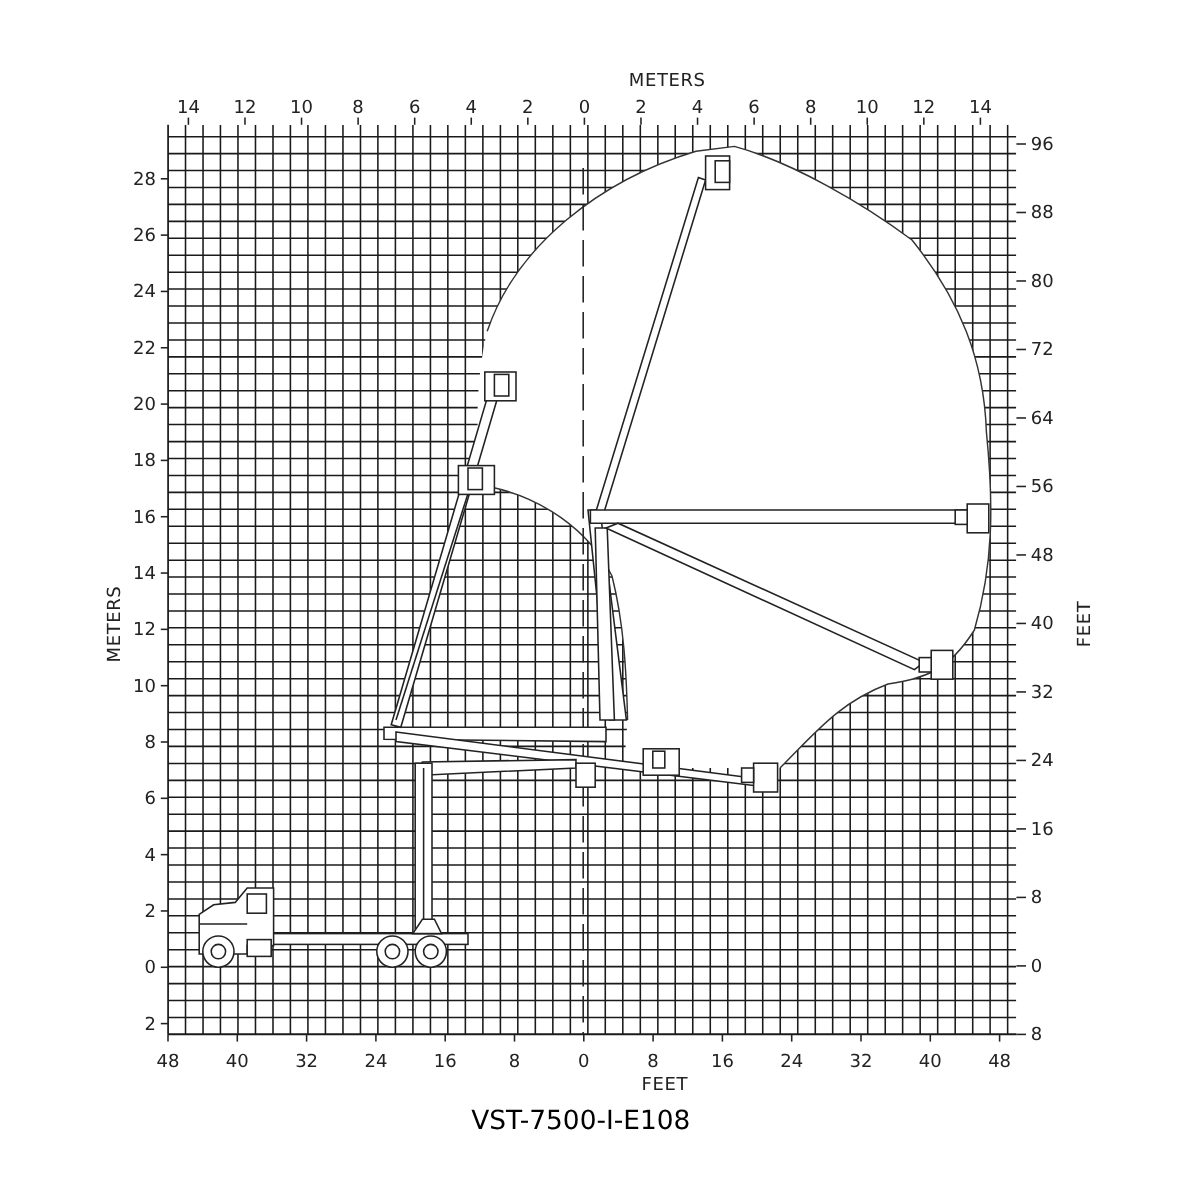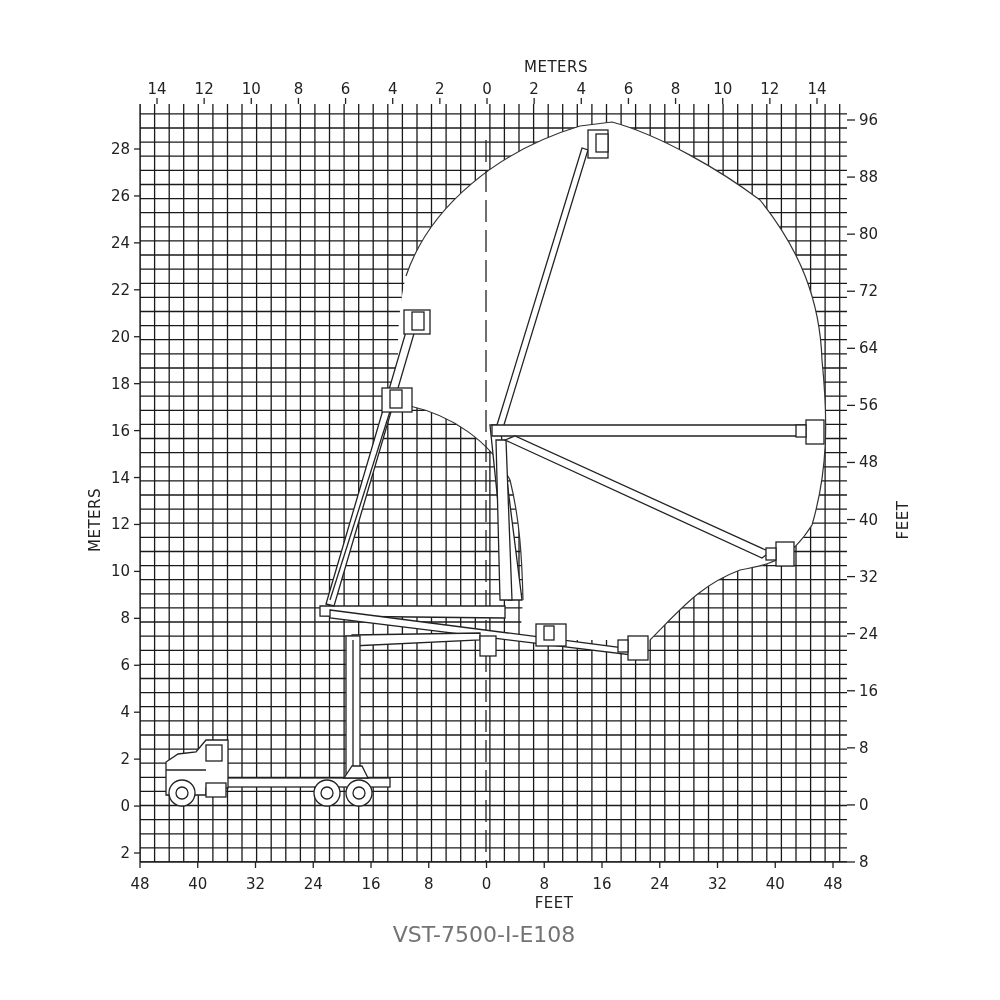--- a/index.html
+++ b/index.html
@@ -1,20 +1,20 @@
 <!DOCTYPE html>
 <html><head>
 <meta charset="utf-8">
 <style>
   html,body{margin:0;padding:0;background:#ffffff;}
   body{width:1000px;height:1000px;position:relative;overflow:hidden;font-family:"DejaVu Sans","Liberation Sans",sans-serif;color:#222;}
   #chart{position:absolute;left:0;top:0;width:1000px;height:1000px;}
   .tick-label{font-family:"DejaVu Sans","Liberation Sans",sans-serif;font-size:15px;fill:#222;}
   .axis-title{font-family:"DejaVu Sans","Liberation Sans",sans-serif;font-size:15px;fill:#222;letter-spacing:0.5px;}
-  .fig-title{position:absolute;left:0;width:968px;top:922px;text-align:center;font-family:"DejaVu Sans","Liberation Sans",sans-serif;font-size:22px;color:#737373;}
+  .fig-title{position:absolute;left:0;width:968px;top:922px;text-align:center;font-family:"DejaVu Sans","Liberation Sans",sans-serif;font-size:22px;color:#000000;}
 </style>
 </head>
 <body>
 
 <svg id="chart" viewBox="0 0 1000 1000" xmlns="http://www.w3.org/2000/svg">
   <defs>
     <clipPath id="plotclip">
         <rect x="140" y="104" width="707" height="758"></rect>
       </clipPath>
     <clipPath id="outside">

